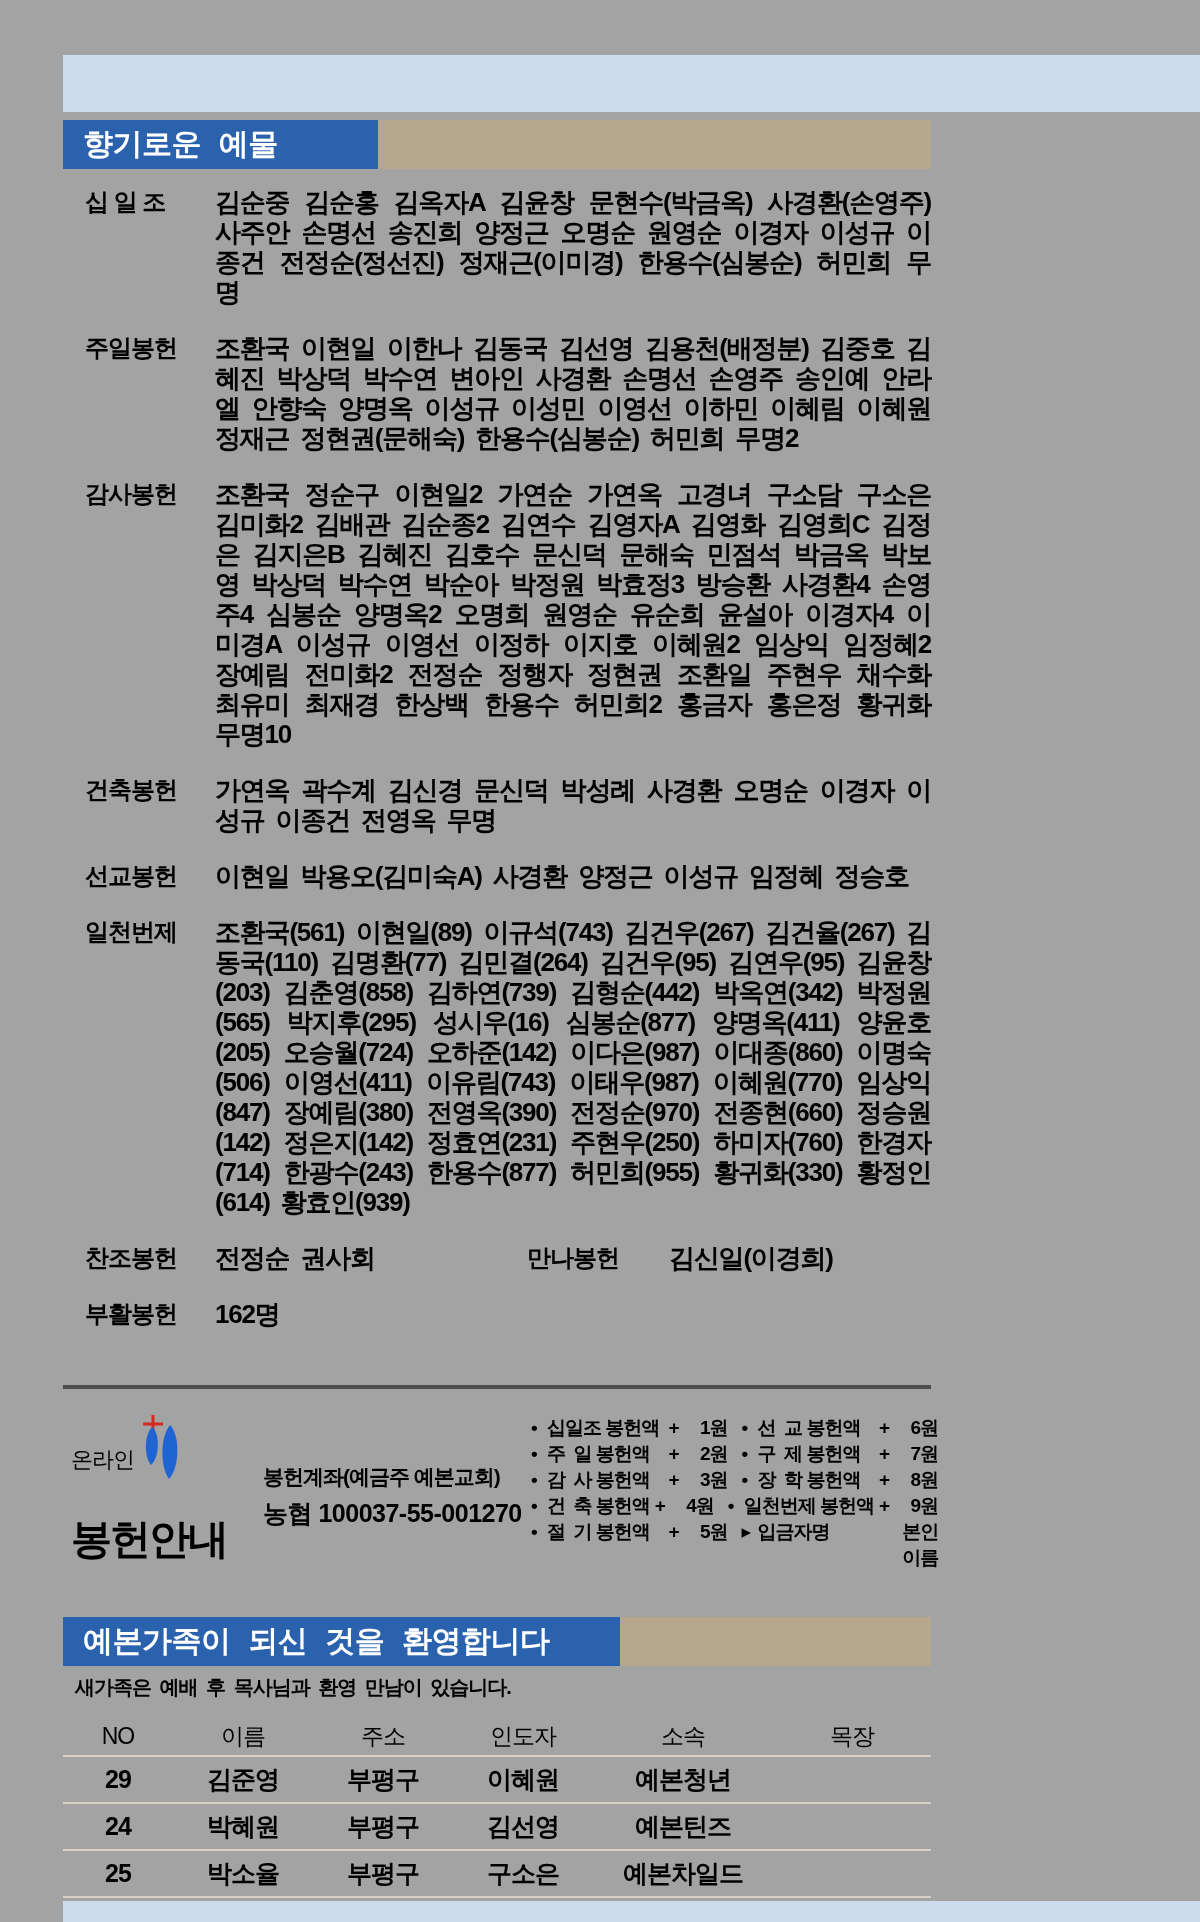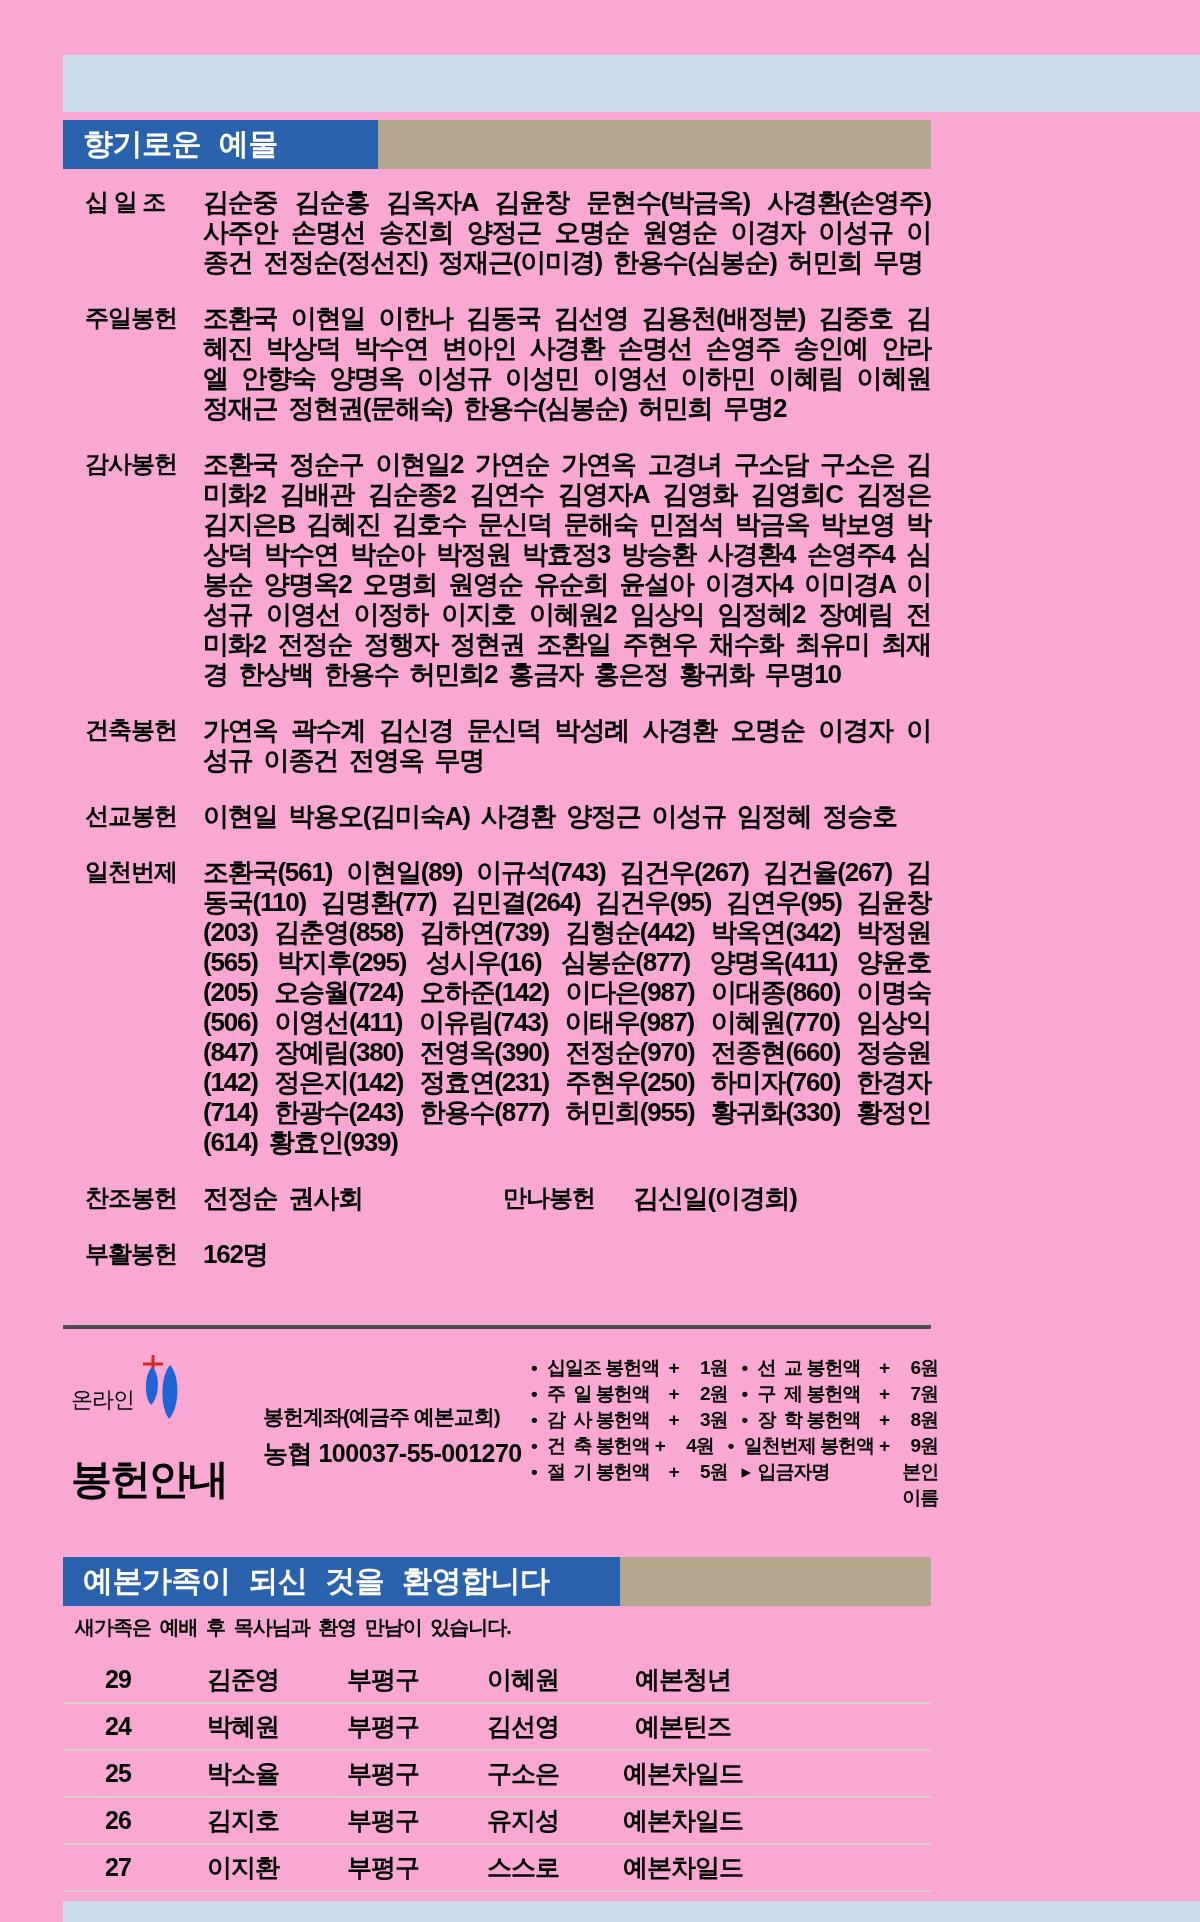--- a/index.html
+++ b/index.html
@@ -1,21 +1,21 @@
 <!DOCTYPE html>
 <html><head>
 <meta charset="utf-8">
 <style>
   * { box-sizing: border-box; }
   body { margin: 0; background: #ffffff; }
   .page {
     position: relative;
     width: 1200px;
     height: 1922px;
-    background: #f9a8d4;
+    background: #a3a3a3;
     overflow: hidden;
     font-family: "Liberation Sans", "DejaVu Sans", sans-serif;
     color: #000;
   }
   .top-band {
     position: absolute; left: 63px; right: 0; top: 55px; height: 57px;
     background: #cdddee;
   }
   .bottom-band {
     position: absolute; left: 63px; right: 0; bottom: 0; height: 21px;
@@ -31,21 +31,21 @@
     padding: 0 20px;
     font-size: 30px; font-weight: 700;
     word-spacing: 10px; letter-spacing: -0.5px;
     white-space: nowrap;
   }
   .banner1-blue { width: 315px; }
   .banner2-blue { width: 557px; }
   .banner-tan { flex: 1; background: #b5a68e; }
 
   .sections { margin-top: 18px; padding-left: 22px; }
-  .section { display: flex; margin-bottom: 26px; }
+  .section { display: flex; margin-bottom: 26px; gap: 12px; }
   .sec-label {
     flex: none; width: 118px;
     font-size: 24px; font-weight: 800; line-height: 30px;
     letter-spacing: -1px; white-space: pre;
   }
   .sec-text {
     flex: 1;
     font-size: 26px; font-weight: 600; line-height: 30px;
     letter-spacing: -1.2px; word-spacing: 5px;
     text-align: justify;
@@ -250,20 +250,28 @@
     </div>
 
     <div class="welcome">
       <div class="banner">
         <div class="banner-blue banner2-blue">예본가족이 되신 것을 환영합니다</div>
         <div class="banner-tan"></div>
       </div>
       <div class="subtitle">새가족은 예배 후 목사님과 환영 만남이 있습니다.</div>
 
       <div class="table">
+        <div class="t-row header">
+          <div class="t-cell c0">NO</div>
+          <div class="t-cell c1">이름</div>
+          <div class="t-cell c2">주소</div>
+          <div class="t-cell c3">인도자</div>
+          <div class="t-cell c4">소속</div>
+          <div class="t-cell c5">목장</div>
+        </div>
         <div class="t-row">
           <div class="t-cell c0">29</div>
           <div class="t-cell c1">김준영</div>
           <div class="t-cell c2">부평구</div>
           <div class="t-cell c3">이혜원</div>
           <div class="t-cell c4">예본청년</div>
           <div class="t-cell c5"></div>
         </div>
         <div class="t-row">
           <div class="t-cell c0">24</div>

